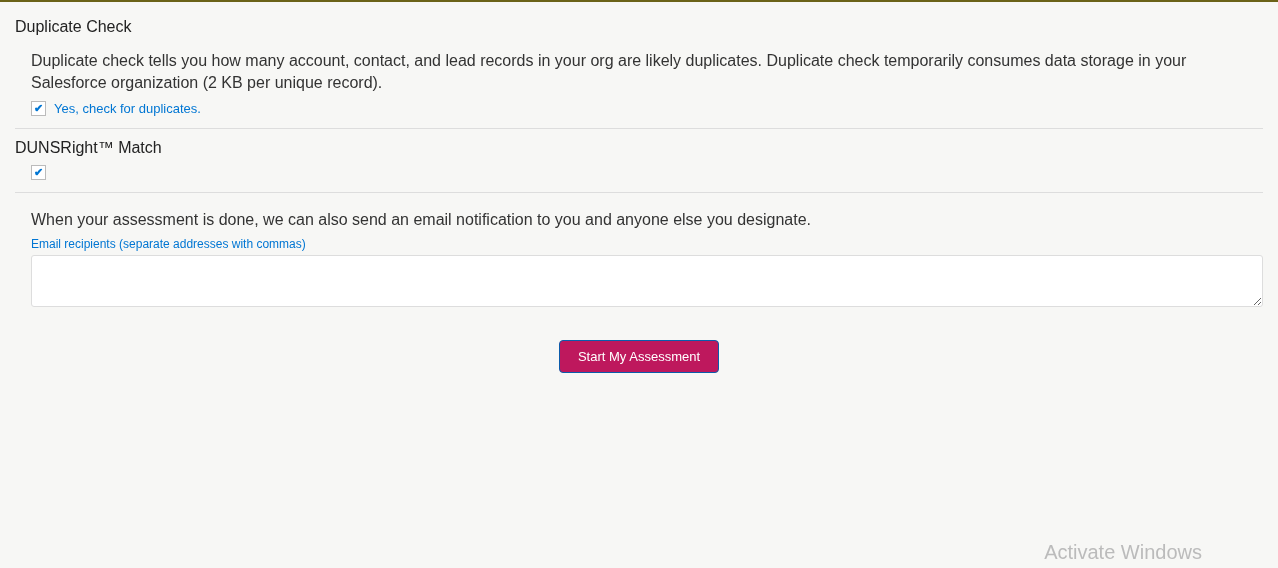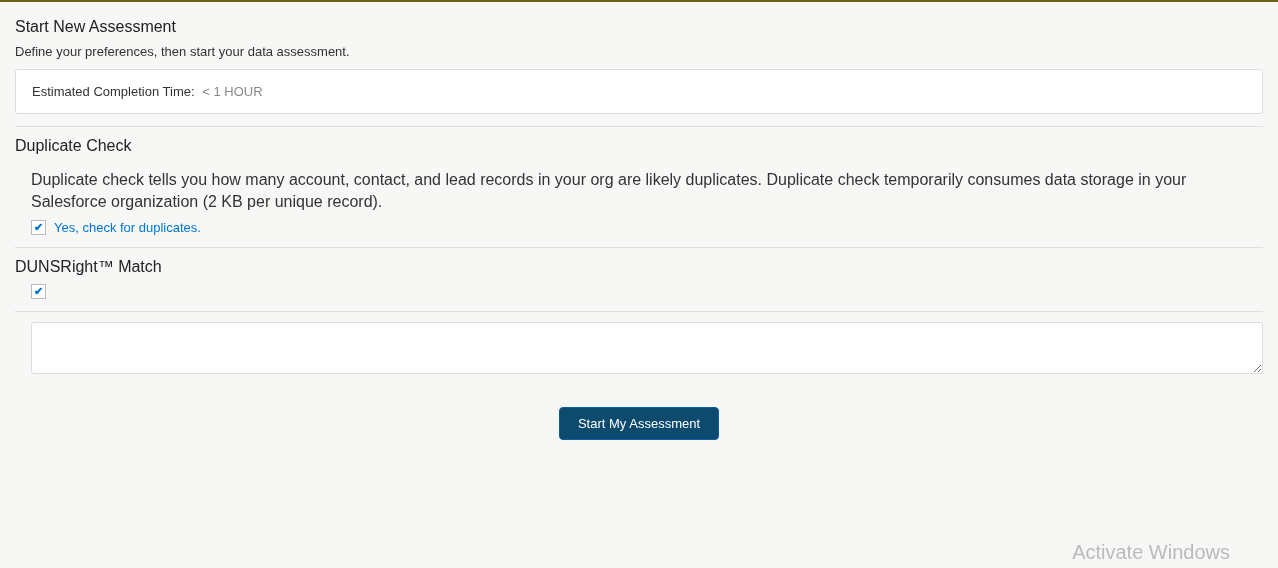--- a/index.html
+++ b/index.html
@@ -106,54 +106,46 @@
       padding: 6px 8px;
       font-family: inherit;
       font-size: 13px;
       resize: vertical;
     }
     .action-row {
       text-align: center;
       margin-top: 18px;
     }
     .primary-btn {
-      background: #0c4a6e;
+      background: #be185d;
       color: #fff;
       border: 1px solid #0b5cab;
       border-radius: 4px;
       padding: 8px 18px;
       font-size: 13px;
       cursor: pointer;
     }
     .watermark {
       position: fixed;
-      right: 48px;
+      right: 76px;
       bottom: 4px;
       color: #bbb;
       font-size: 20px;
       font-weight: 300;
       pointer-events: none;
       font-family: "Segoe UI", Arial, sans-serif;
     }
   </style>
 </head>
 <body>
 
 <div class="top-border"></div>
 
 <div class="page">
 
-  <div class="section">
-    <div class="section-title">Start New Assessment</div>
-    <div class="section-desc">Define your preferences, then start your data assessment.</div>
-    <div class="estimate-box">
-      <span class="estimate-label">Estimated Completion Time:</span>
-      <span class="estimate-value">&lt; 1 HOUR</span>
-    </div>
-  </div>
 
   <div class="section">
     <div class="section-title">Duplicate Check</div>
     <div class="sub-content">
       <div class="sub-desc">Duplicate check tells you how many account, contact, and lead records in your org are likely duplicates. Duplicate check temporarily consumes data storage in your Salesforce organization (2 KB per unique record).</div>
       <div class="checkbox-row">
         <span class="checkbox">
           <span>✔</span>
         </span>
         <span class="checkbox-label">Yes, check for duplicates.</span>
@@ -167,20 +159,22 @@
       <div class="checkbox-row">
         <span class="checkbox">
           <span>✔</span>
         </span>
       </div>
     </div>
   </div>
 
   <div class="section no-border">
     <div class="sub-content">
+      <div class="sub-desc">When your assessment is done, we can also send an email notification to you and anyone else you designate.</div>
+      <div class="field-label">Email recipients (separate addresses with commas)</div>
       <textarea class="textarea" value="" style=""></textarea>
     </div>
   </div>
 
   <div class="action-row">
     <button class="primary-btn">Start My Assessment</button>
   </div>
 
 </div>
 

